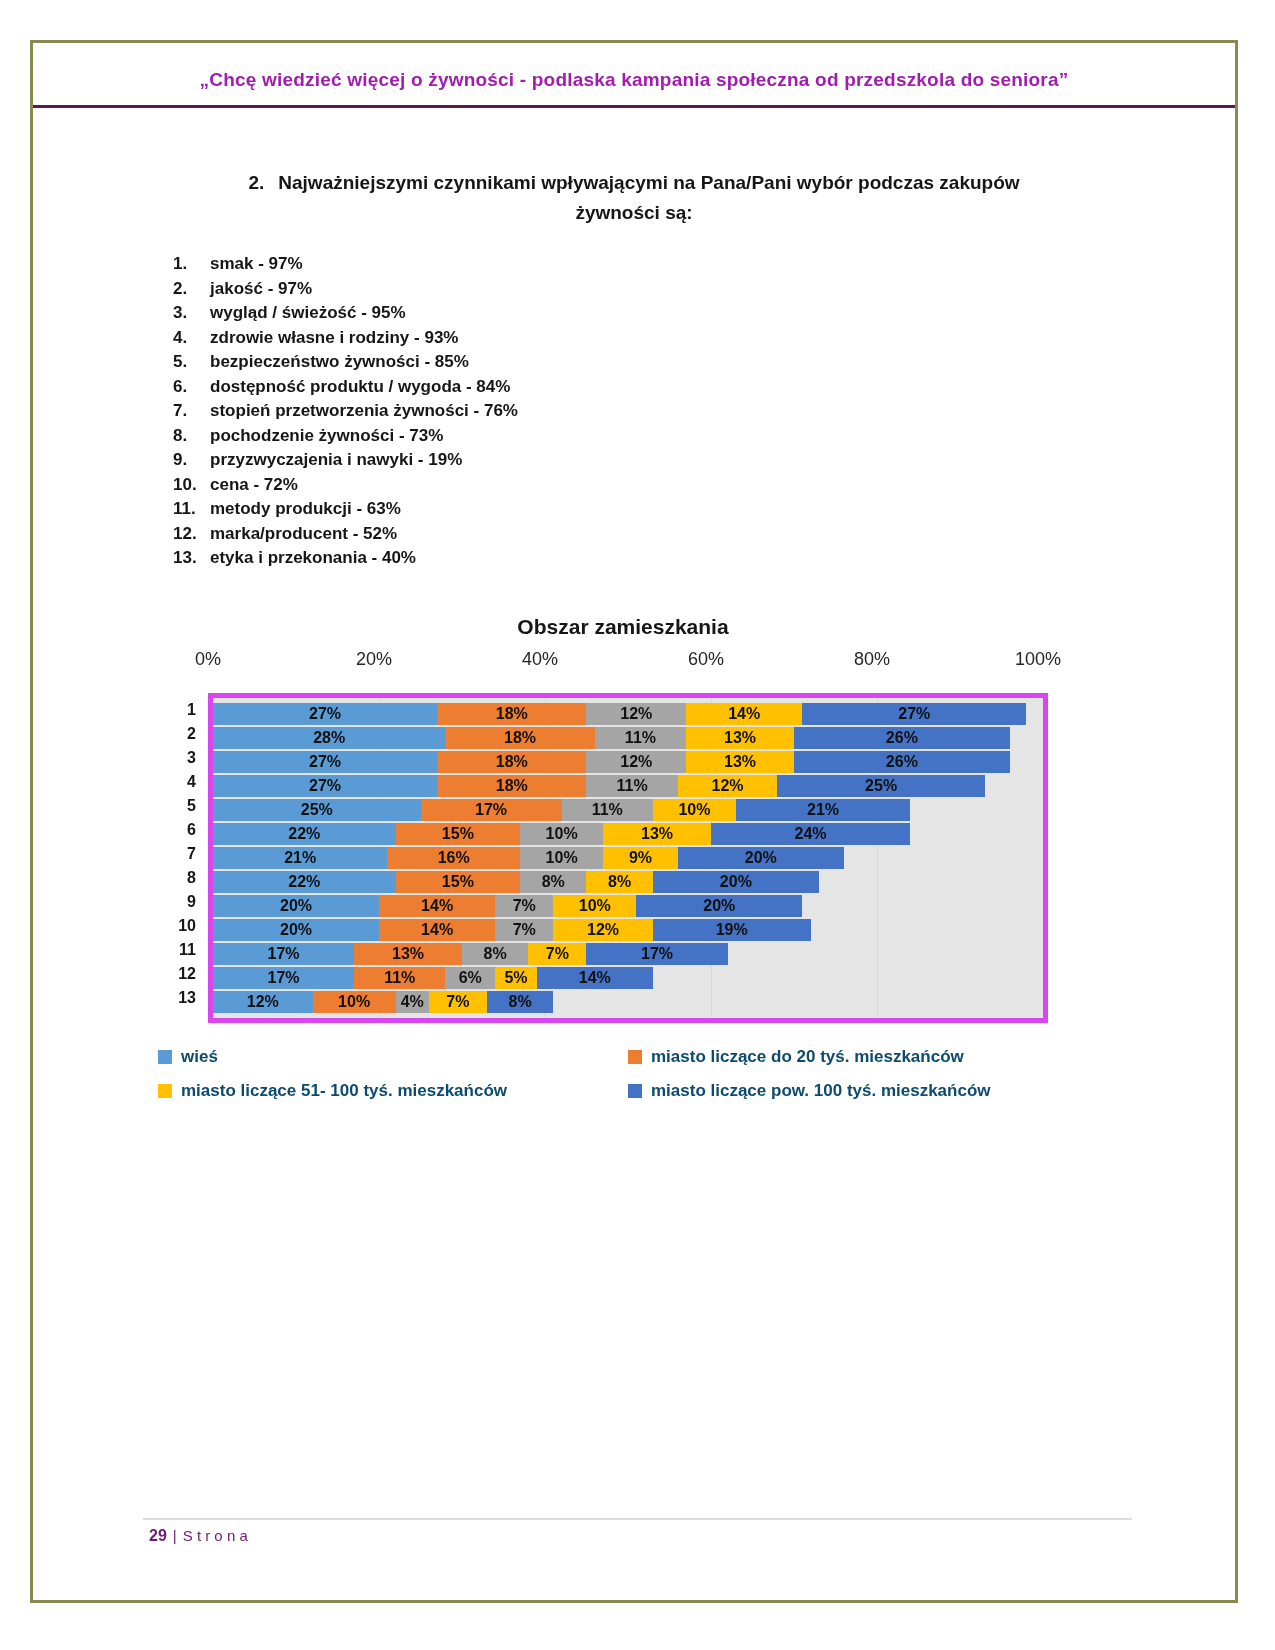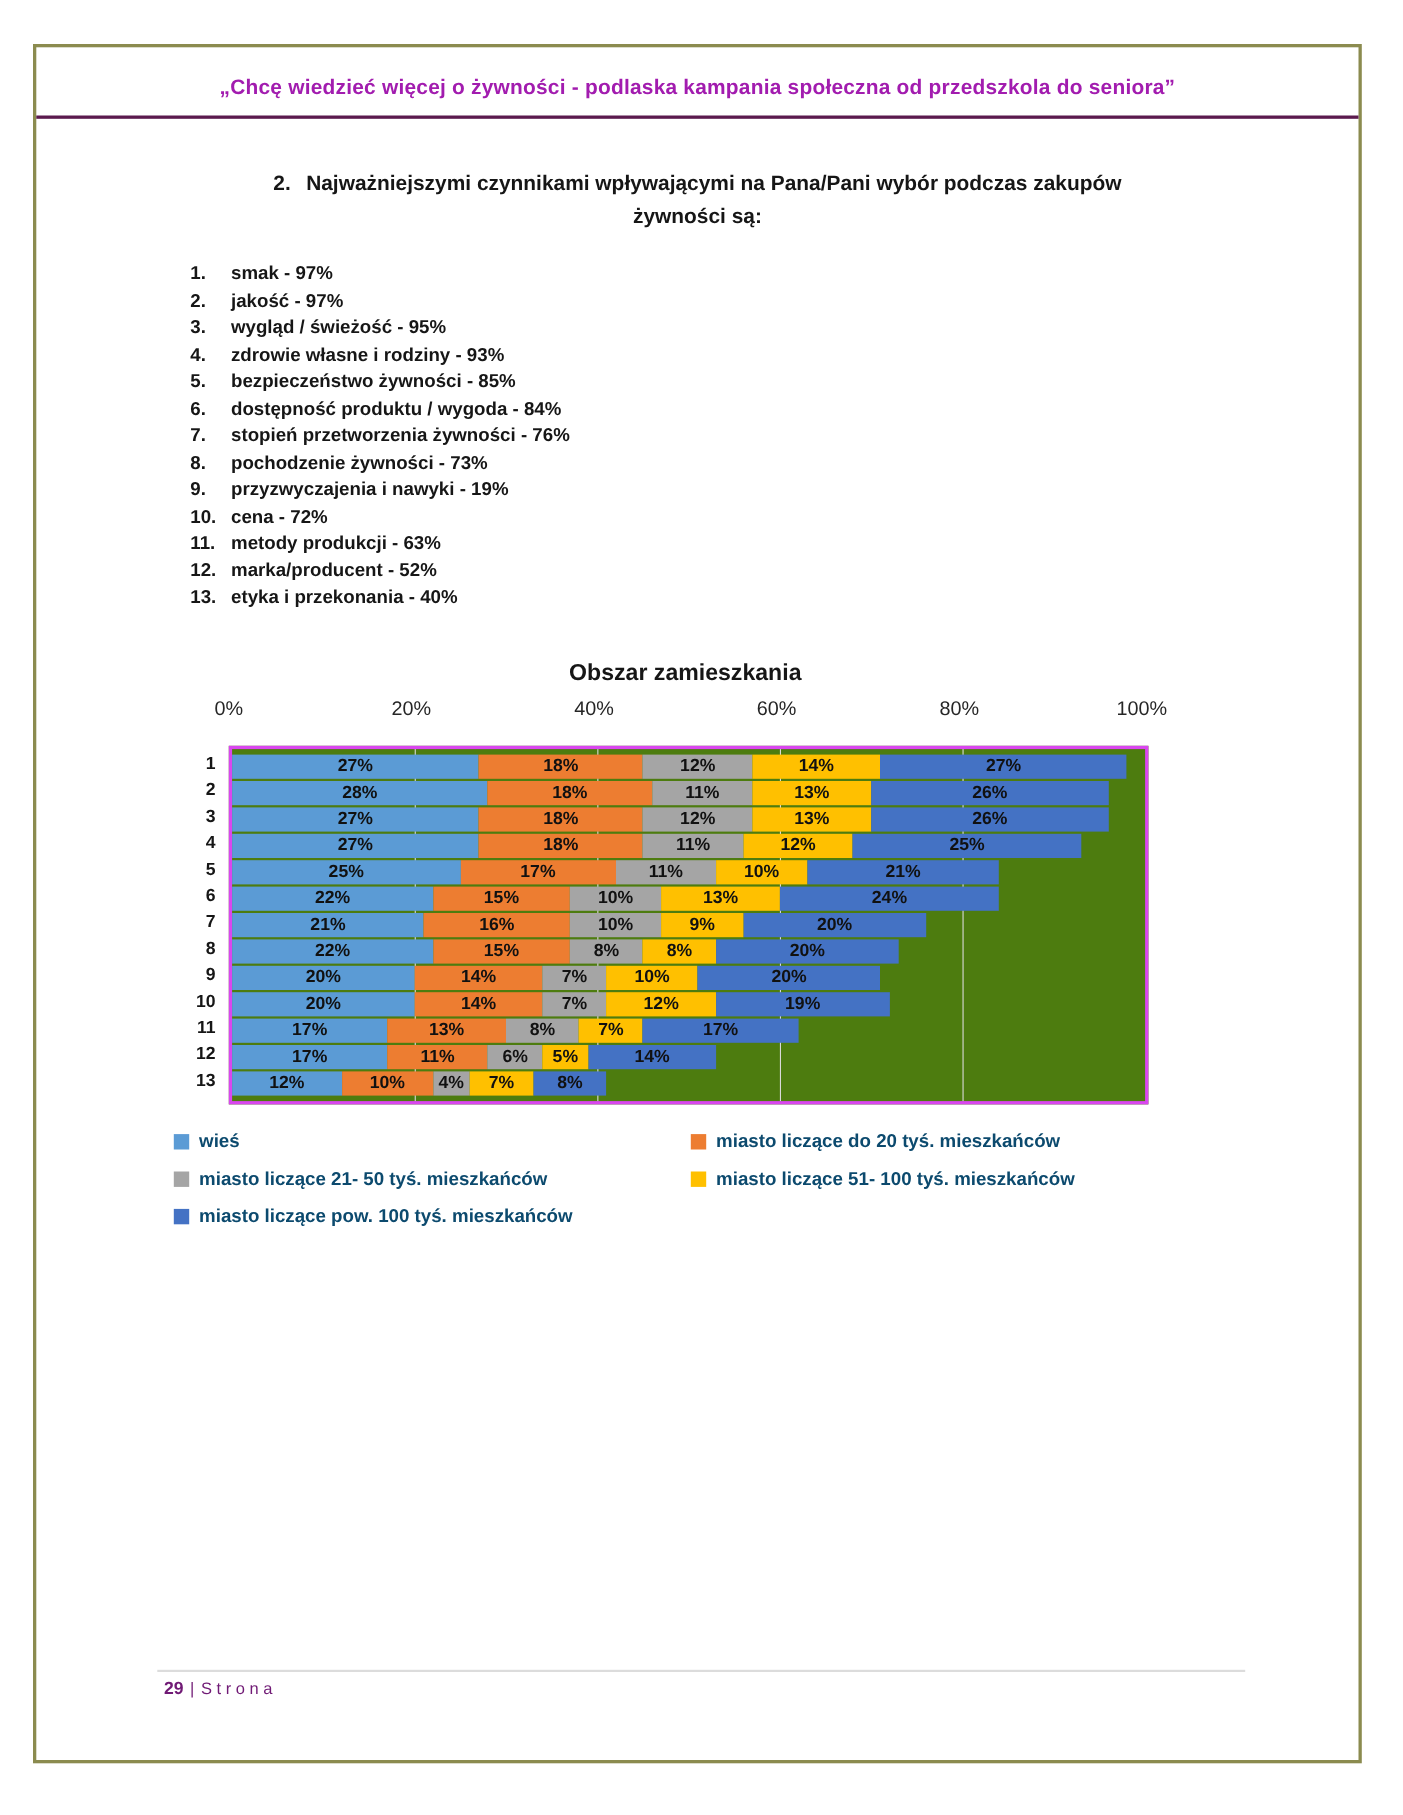--- a/index.html
+++ b/index.html
@@ -4,36 +4,36 @@
 <style>
   html,body{margin:0;padding:0;background:#ffffff;}
   body{width:1275px;height:1650px;position:relative;font-family:"Liberation Sans",sans-serif;color:#1a1a1a;overflow:hidden;}
   .frame{position:absolute;left:30px;top:40px;width:1202px;height:1557px;border:3px solid #8B8B4F;background:#ffffff;box-sizing:content-box;}
 
   
   .hdr-title{margin-top:26px;text-align:center;font-size:19px;font-weight:bold;color:#a21caf;letter-spacing:.2px;}
   .hdr-rule{margin-top:14px;height:3px;background:#5B1A4E;width:100%;}
 
   
-  .question{margin-top:45px;text-align:center;font-size:19px;font-weight:bold;line-height:30px;color:#161616;}
+  .question{margin-top:60px;text-align:center;font-size:19px;font-weight:bold;line-height:30px;color:#161616;}
   .question .qnum{margin-right:14px;}
 
   
   .factors{margin:24px 0 0 140px;}
   .factor-row{display:flex;height:24.5px;line-height:24.5px;font-size:17px;font-weight:bold;color:#161616;}
   .factor-num{width:37px;flex:none;}
 
   
   .chart-title{margin:44px 0 0 175px;width:830px;text-align:center;font-size:21px;font-weight:bold;color:#161616;}
   .ticks{position:relative;margin:10px 0 0 175px;width:830px;height:26px;font-size:18px;color:#262626;}
   .tick{position:absolute;top:0;transform:translateX(-50%);white-space:nowrap;}
   .chart-body{display:flex;margin-left:135px;margin-top:18px;}
   .cat-labels{width:40px;flex:none;box-sizing:border-box;padding:4px 12px 4px 0;}
   .cat-label{height:22px;line-height:22px;margin:2px 0;text-align:right;font-size:16px;font-weight:bold;color:#161616;}
-  .plot{position:relative;width:830px;border:3px solid #d946ef;background:#4d7c0f;padding:3px 0;box-sizing:content-box;}
+  .plot{position:relative;width:830px;border:5px solid #d946ef;background:#e5e5e5;padding:3px 0;box-sizing:content-box;}
   .gridline{position:absolute;top:0;bottom:0;width:1px;background:#d9d9d9;z-index:0;}
   .bar-row{display:flex;height:22px;margin:2px 0;position:relative;z-index:1;}
   .seg{flex:none;display:flex;align-items:center;justify-content:center;font-size:16px;font-weight:bold;color:#111;white-space:nowrap;overflow:visible;}
 
   
   .legend{margin:22px 0 0 125px;display:grid;grid-template-columns:470px 1fr;row-gap:10px;align-items:center;}
   .legend-item{display:flex;align-items:center;height:24px;font-size:17px;font-weight:bold;color:#0c4a6e;}
   .legend-marker{width:14px;height:14px;flex:none;margin-right:9px;}
 
   
@@ -368,24 +368,20 @@
     <div class="legend">
       <div class="legend-item">
           <span class="legend-marker" style="background: rgb(91, 155, 213);"></span>
           <span>wieś</span>
         </div>
       <div class="legend-item">
           <span class="legend-marker" style="background: rgb(237, 125, 49);"></span>
           <span>miasto liczące do 20 tyś. mieszkańców</span>
         </div>
       <div class="legend-item">
-          <span class="legend-marker" style="background: rgb(165, 165, 165);"></span>
-          <span>miasto liczące 21- 50 tyś. mieszkańców</span>
-        </div>
-      <div class="legend-item">
           <span class="legend-marker" style="background: rgb(255, 192, 0);"></span>
           <span>miasto liczące 51- 100 tyś. mieszkańców</span>
         </div>
       <div class="legend-item">
           <span class="legend-marker" style="background: rgb(68, 114, 196);"></span>
           <span>miasto liczące pow. 100 tyś. mieszkańców</span>
         </div>
     </div>
   </div>
 

